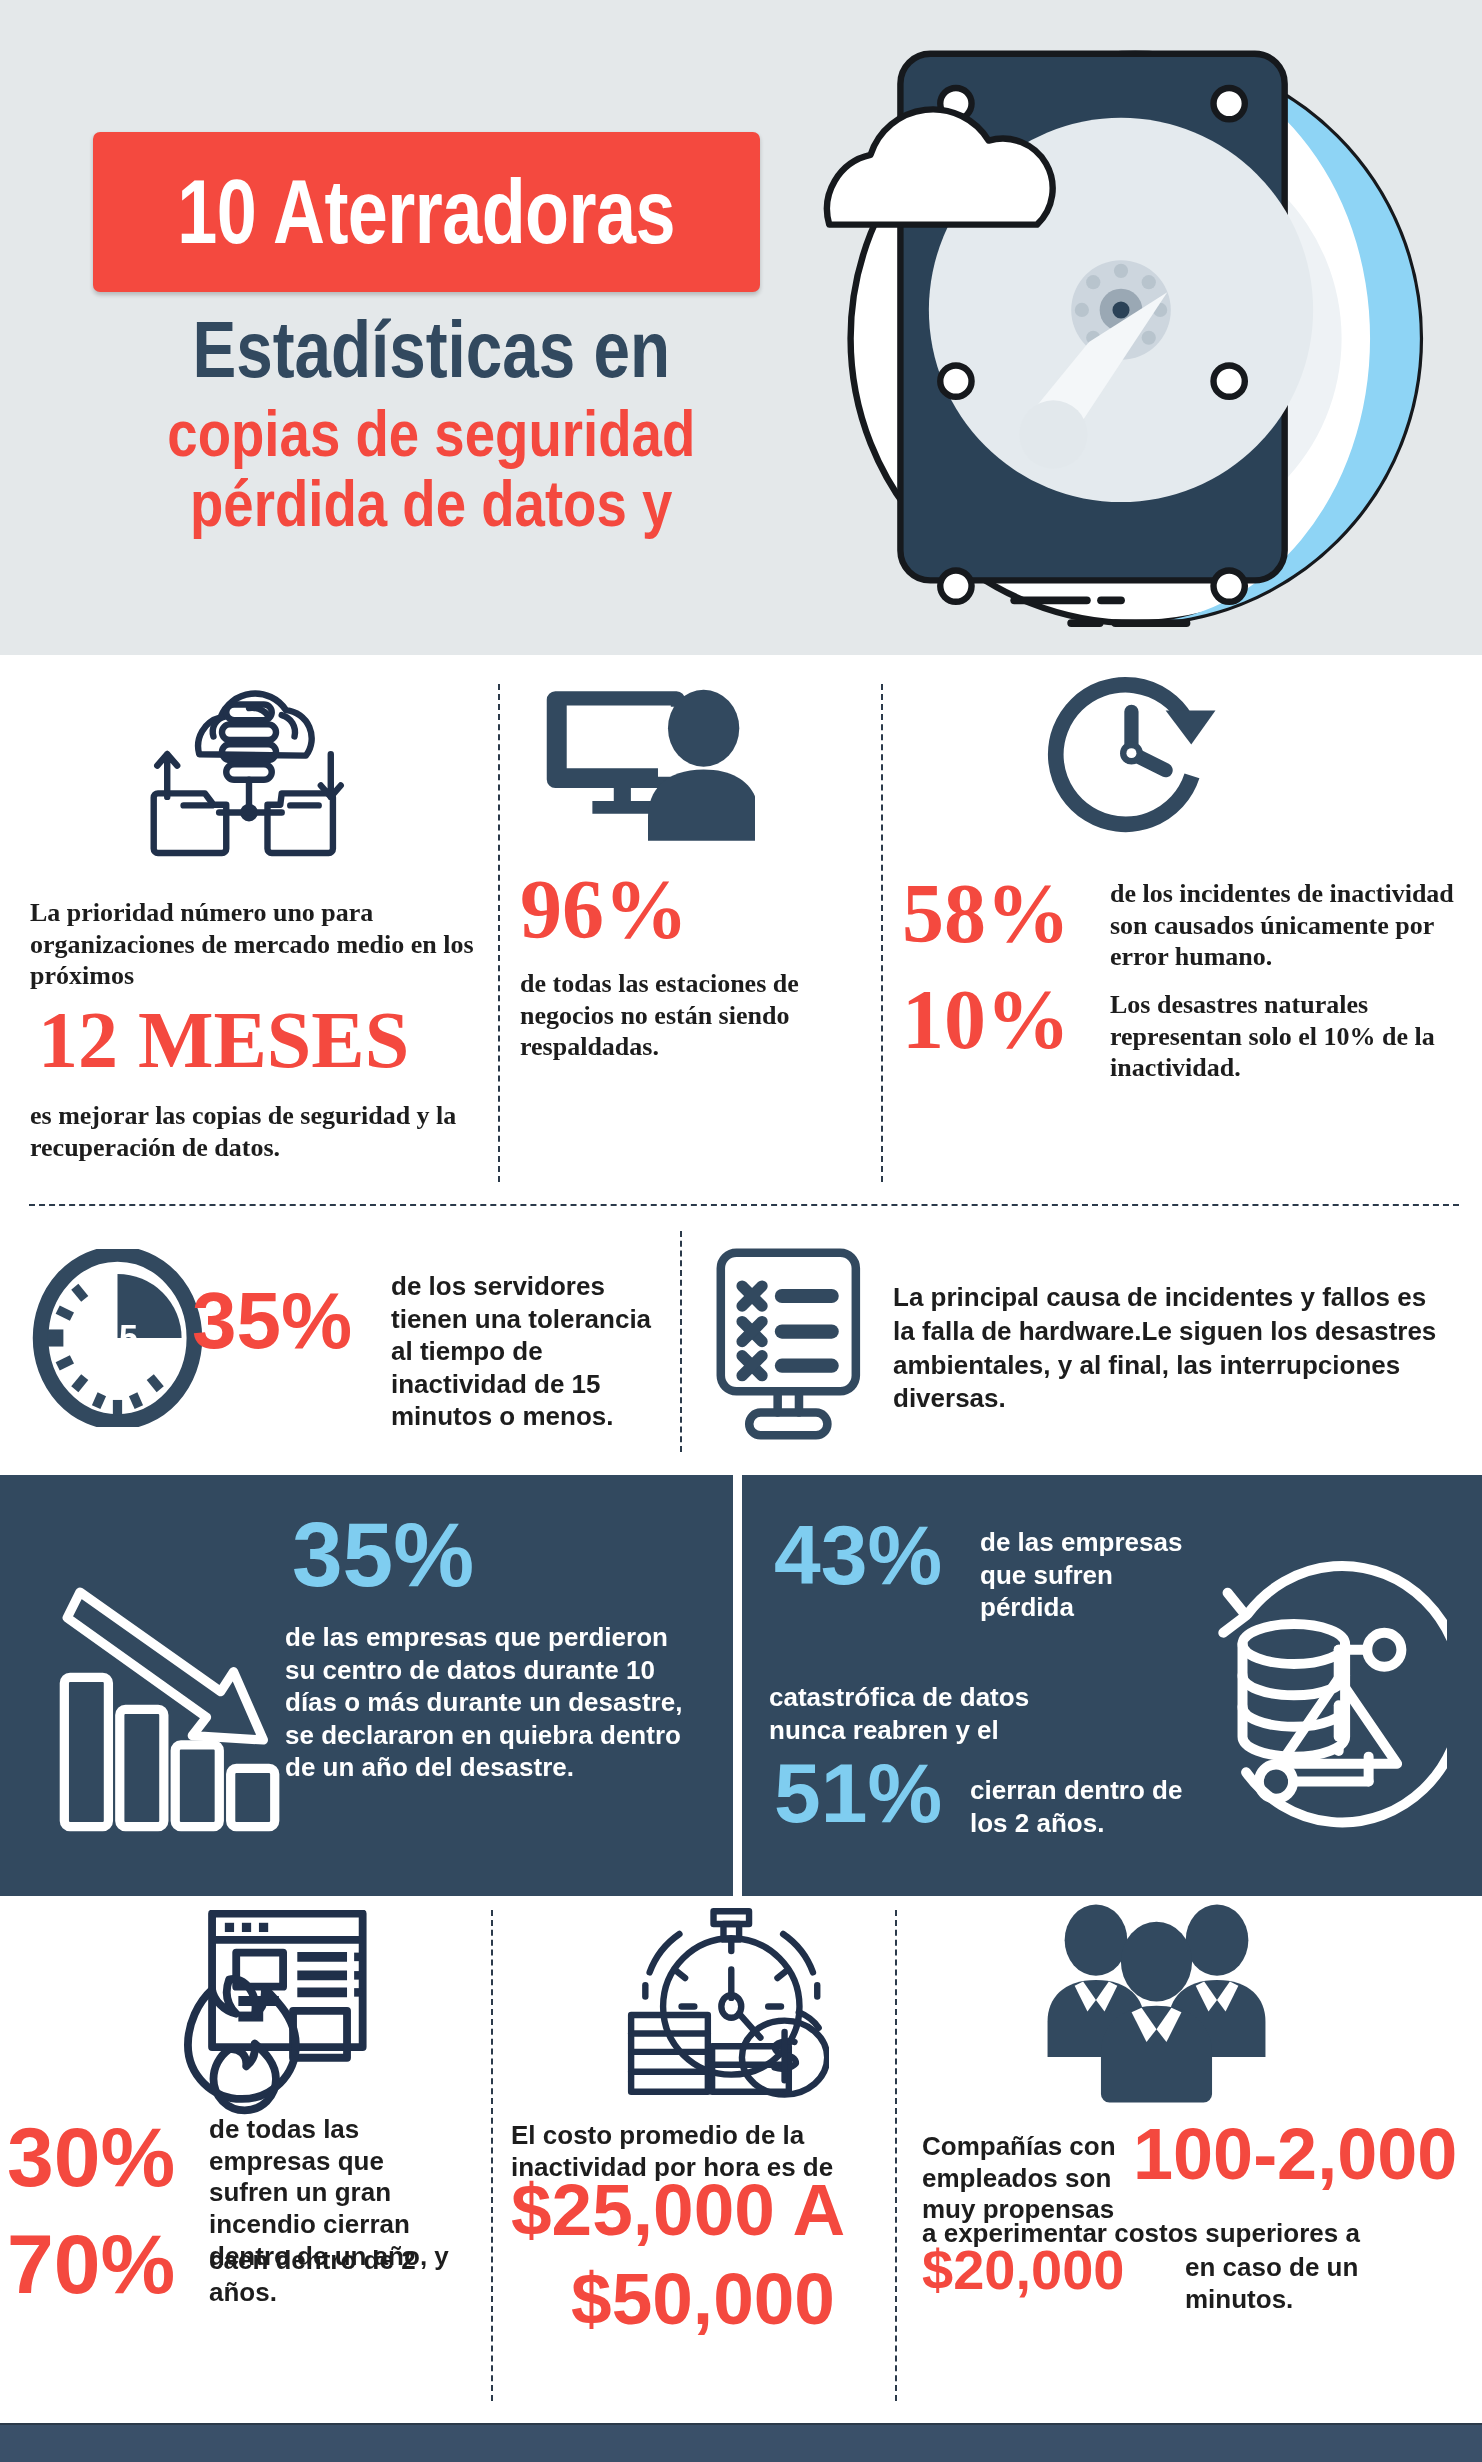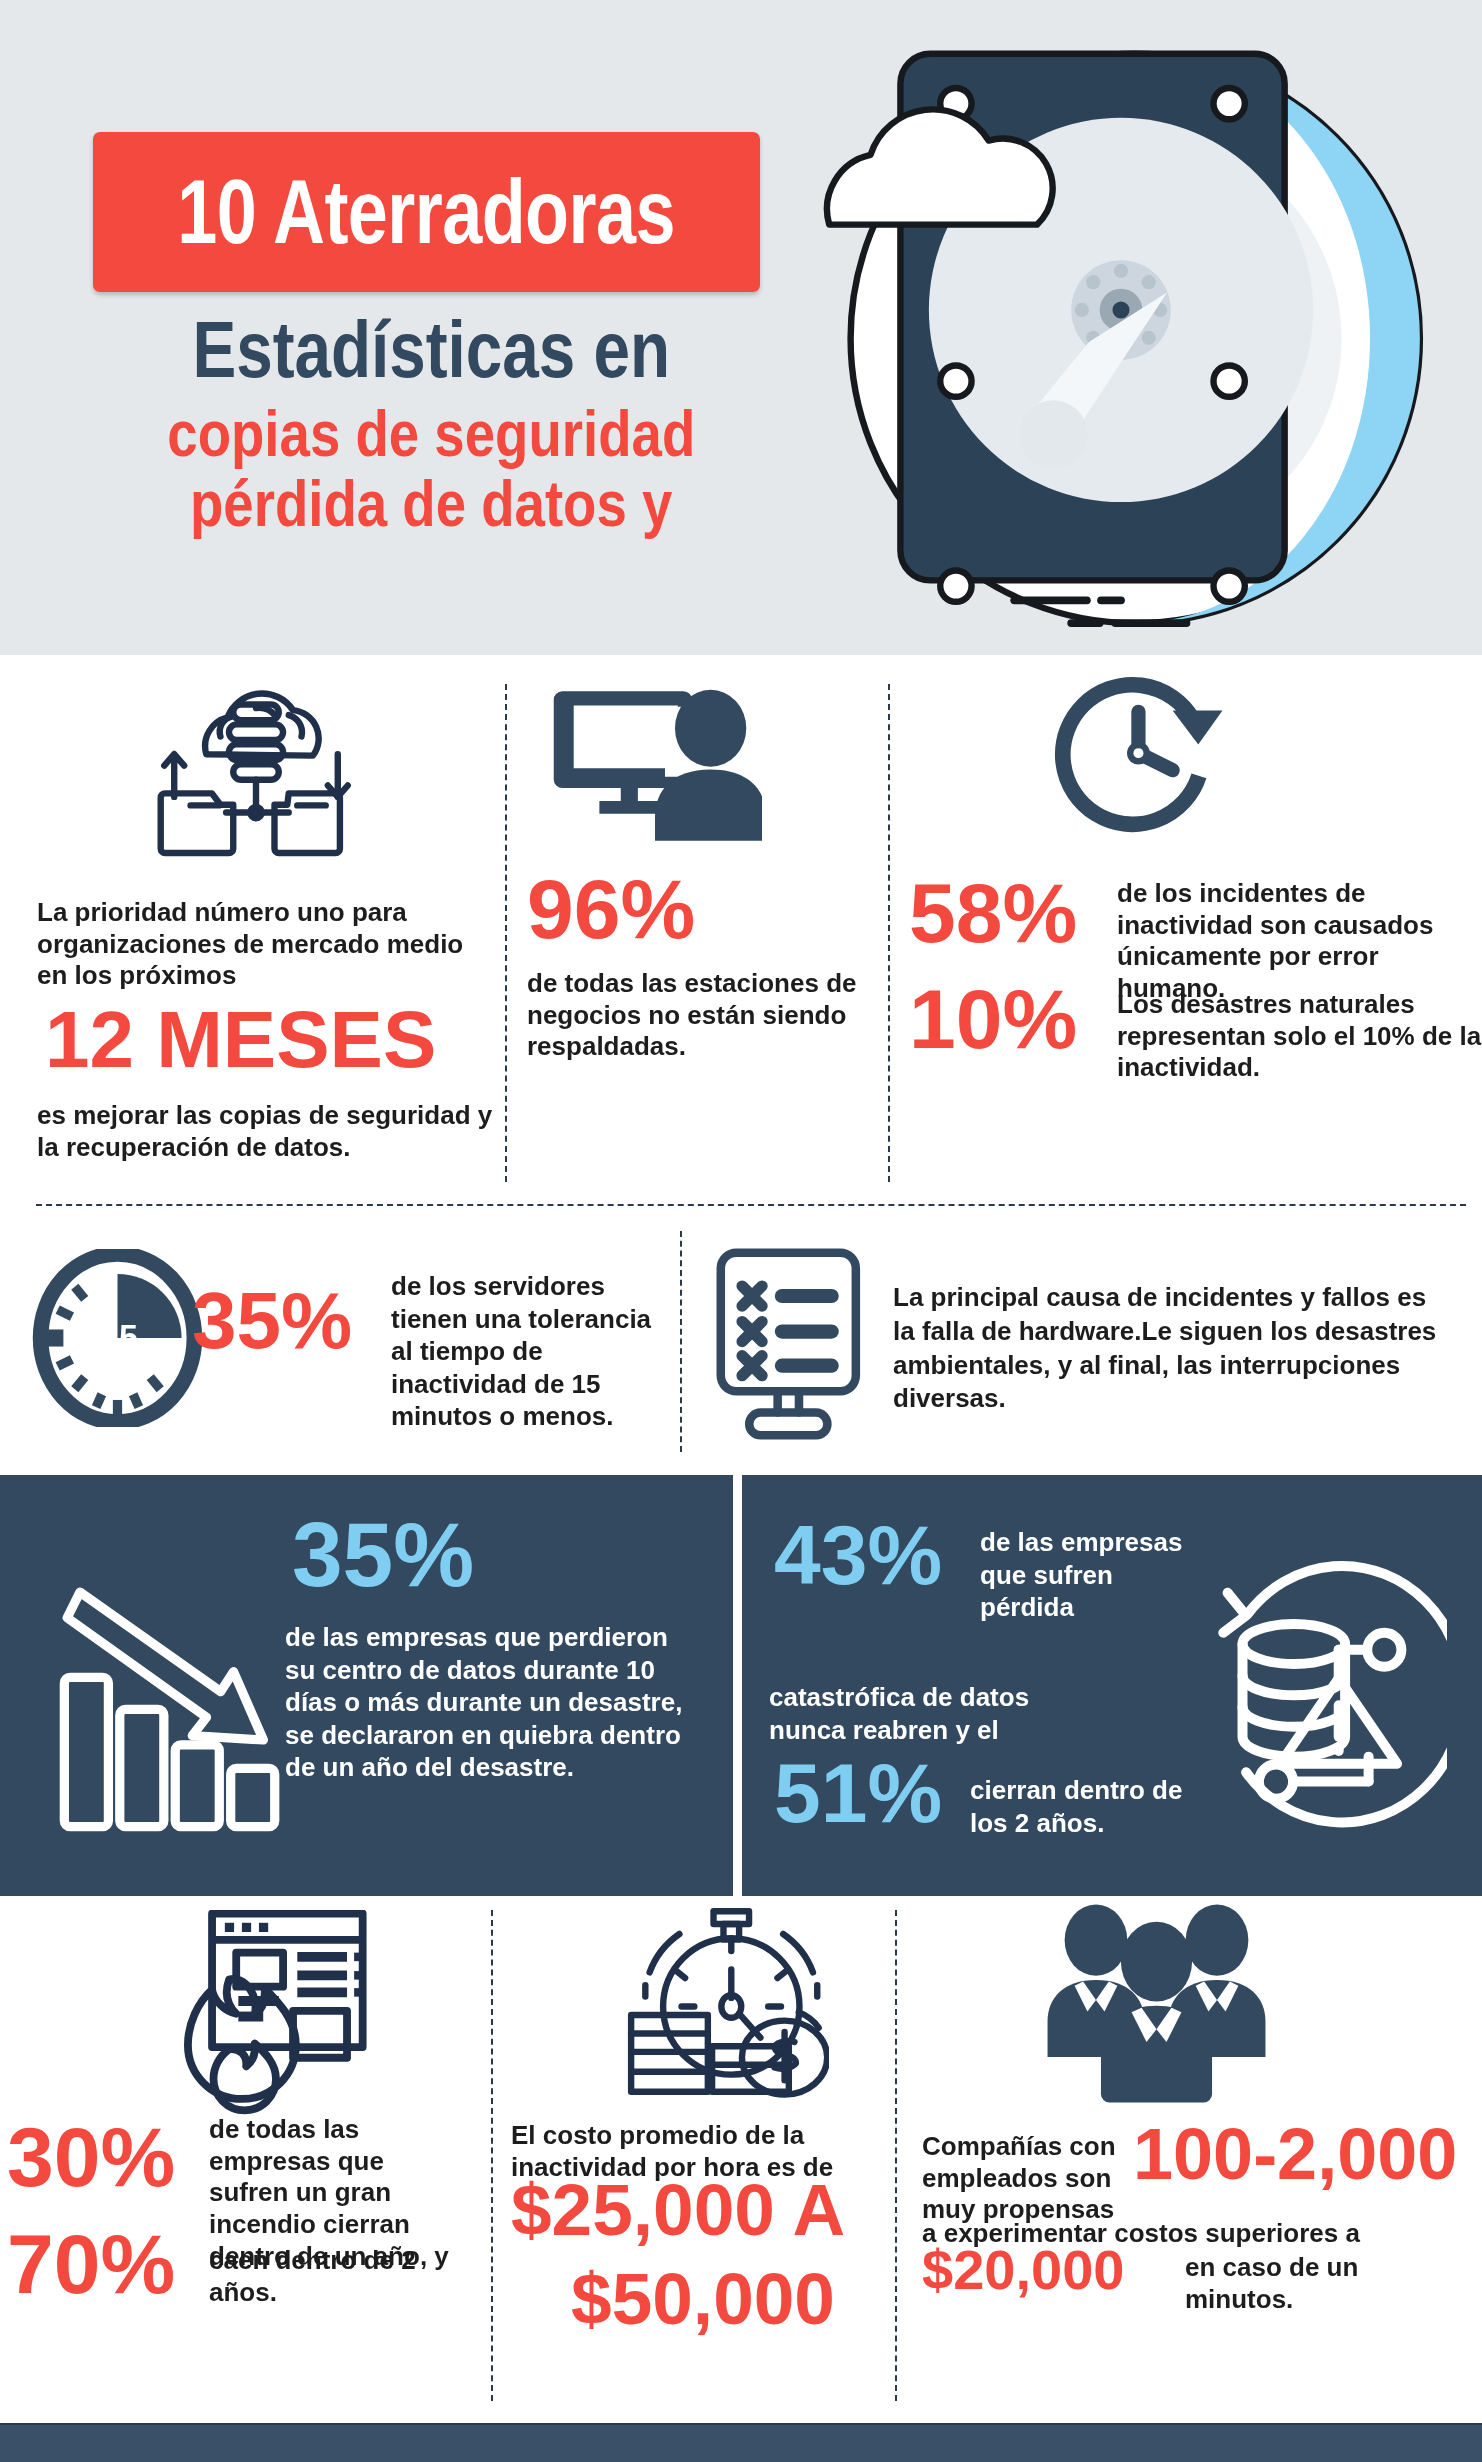--- a/index.html
+++ b/index.html
@@ -73,21 +73,21 @@
   .body-text-w { color:#ffffff; line-height:1.25; font-weight:bold; }
 
   .vdash {
     position:absolute; width:0; border-left:2.8px dashed #2b3a4a;
   }
   .hdash {
     position:absolute; height:0; border-top:2.8px dashed #2b3a4a;
   }
 
   
-  .s1 { position:absolute; left:7px; top:655px; width:1218px; height:555px; background:#fff; }
+  .s1 { position:absolute; left:0; top:655px; width:1218px; height:555px; background:#fff;font-family:Liberation Serif, serif; }
 
   .c1-icon { position:absolute; left:142px; top:21.4px; width:214px; height:192px; }
   .c1-t1 { position:absolute; left:30px; top:242px; width:455px; font-size:26px; }
   .c1-big { position:absolute; left:30px; top:349px; font-size:80px;margin-left:8px; }
   .c1-t2 { position:absolute; left:30px; top:445px; width:470px; font-size:26px; }
 
   .c2-icon { position:absolute; left:541px; top:28.5px; width:214px; height:164px; }
   .c2-big { position:absolute; left:520px; top:217px; font-size:84px; }
   .c2-t1 { position:absolute; left:520px; top:313px; width:356px; font-size:26px; }
 

